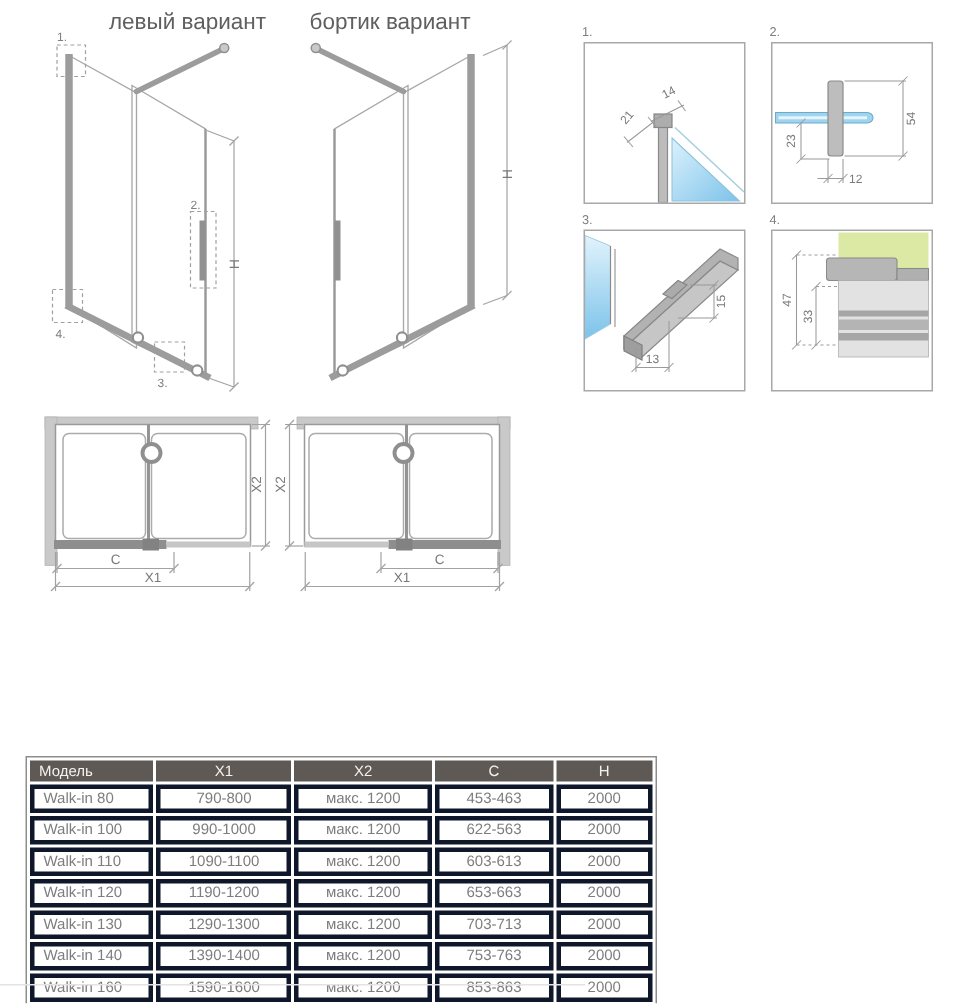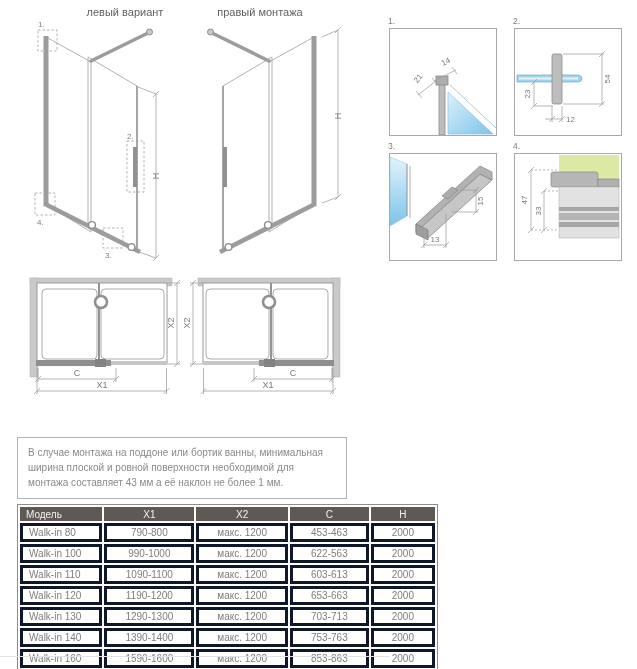--- a/index.html
+++ b/index.html
@@ -1,20 +1,20 @@
 <!DOCTYPE html>
 <html><head>
 <meta charset="utf-8">
 <style>
   html,body{margin:0;padding:0;background:#fff;}
   .page{position:relative;width:637px;height:669px;background:#fff;overflow:hidden;
         font-family:"Liberation Sans",sans-serif;}
   .abs{position:absolute;}
   .iso-title{position:absolute;top:6px;width:140px;text-align:center;
-             font-size:11px;color:#5f5f5f;}
+             font-size:15px;color:#5f5f5f;}
   .detail-box{position:absolute;width:106px;height:106px;border:1px solid #a8a8a8;
               background:#fff;}
   .detail-label{position:absolute;top:-13px;left:-2px;font-size:8.5px;color:#7d7d7d;}
   .note{position:absolute;left:17px;top:437px;width:308px;border:1px solid #b4b4b4;
         padding:7px 10px 8px 10px;font-size:10px;line-height:1.5;color:#8a8a8a;background:#fff;}
   table.spec{position:absolute;left:17px;top:504px;width:330px;
              border:1px solid #8d8d8d;border-spacing:2px;background:#fff;
              font-size:10px;color:#7d7d7d;}
   table.spec th{background:#5e5954;color:#f3f1ef;font-weight:normal;
                 height:12px;padding:1px 2px;text-align:center;margin-top:44px;}
@@ -27,21 +27,21 @@
   .dim-t{font-size:8px;fill:#7a7a7a;}
   .dim-t9{font-size:9px;fill:#7a7a7a;}
   .callout{font-size:8px;fill:#808080;}
 </style>
 </head>
 <body>
 
 <div class="page">
 
   <div class="iso-title" style="left:55px;">левый вариант</div>
-  <div class="iso-title" style="left:190px;">правый монтажа</div>
+  <div class="iso-title" style="left:190px;">бортик вариант</div>
 
   <svg class="abs" style="left:0;top:0;" width="380" height="272" viewBox="0 0 380 272">
     <defs>
       <g id="panel">
 
         <path d="M46,37 L91,62 L91,232 L46,204 Z" fill="none" stroke="#a8a8a8" stroke-width="0.9"></path>
 
         <path d="M88,57 L137,86 L137,251 L88,228 Z" fill="none" stroke="#a8a8a8" stroke-width="0.9"></path>
         <line x1="137" y1="86" x2="137" y2="251" stroke="#9a9a9a" stroke-width="1.6"></line>
 
@@ -279,23 +279,20 @@
         <line x1="193" y1="8" x2="193" y2="89"></line>
         <line x1="190" y1="11" x2="196" y2="5"></line>
           <line x1="190" y1="92" x2="196" y2="86"></line>
       </g>
       <text class="dim-t9" x="293" y="101" text-anchor="middle">C</text>
       <text class="dim-t9" x="268" y="113" text-anchor="middle">X1</text>
       <text class="dim-t9" transform="translate(190,48) rotate(-90)" text-anchor="middle">X2</text>
     </g>
   </svg>
 
-  <div class="note">
-    <span>В случае монтажа на поддоне или бортик ванны, минимальная ширина плоской и ровной поверхности необходимой для монтажа составляет 43 мм а её наклон не более 1 мм.</span>
-  </div>
 
   <table class="spec">
     <colgroup>
         <col style="width:96px">
         <col style="width:68px">
         <col style="width:66px">
         <col style="width:50px">
         <col style="width:44px">
       </colgroup>
     <thead>

